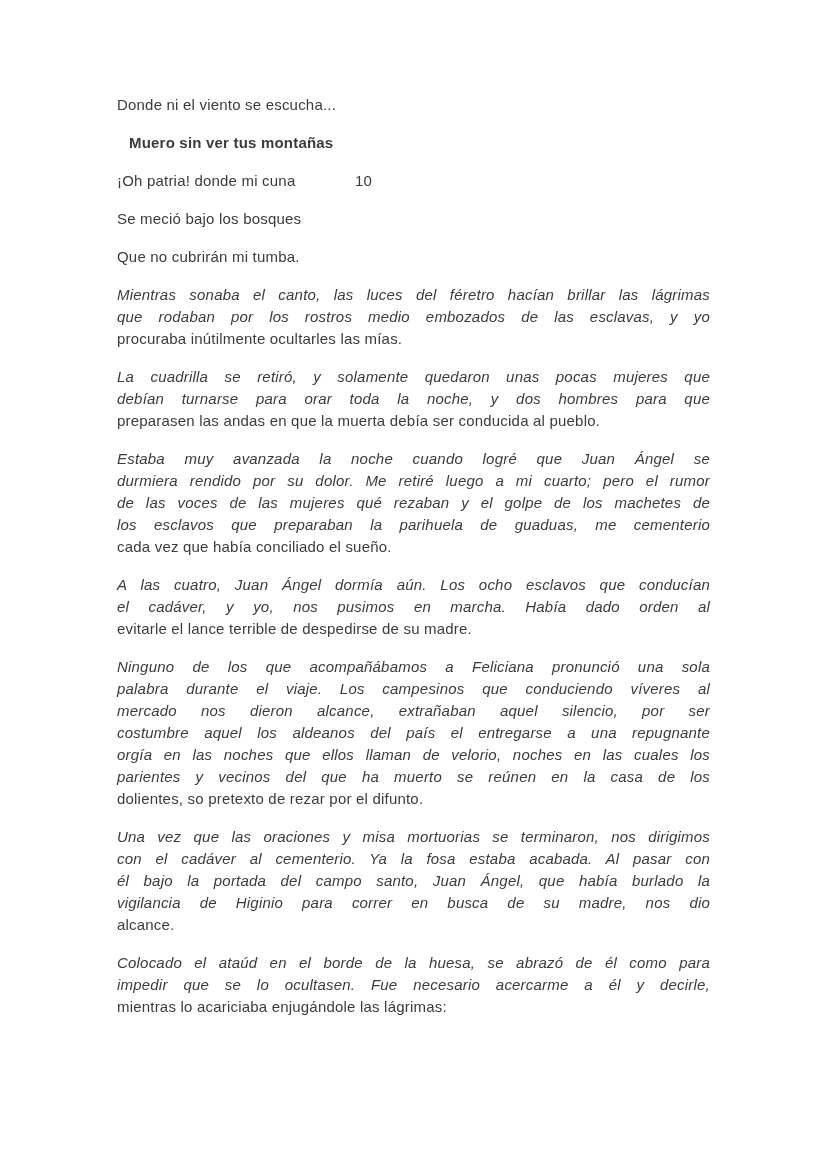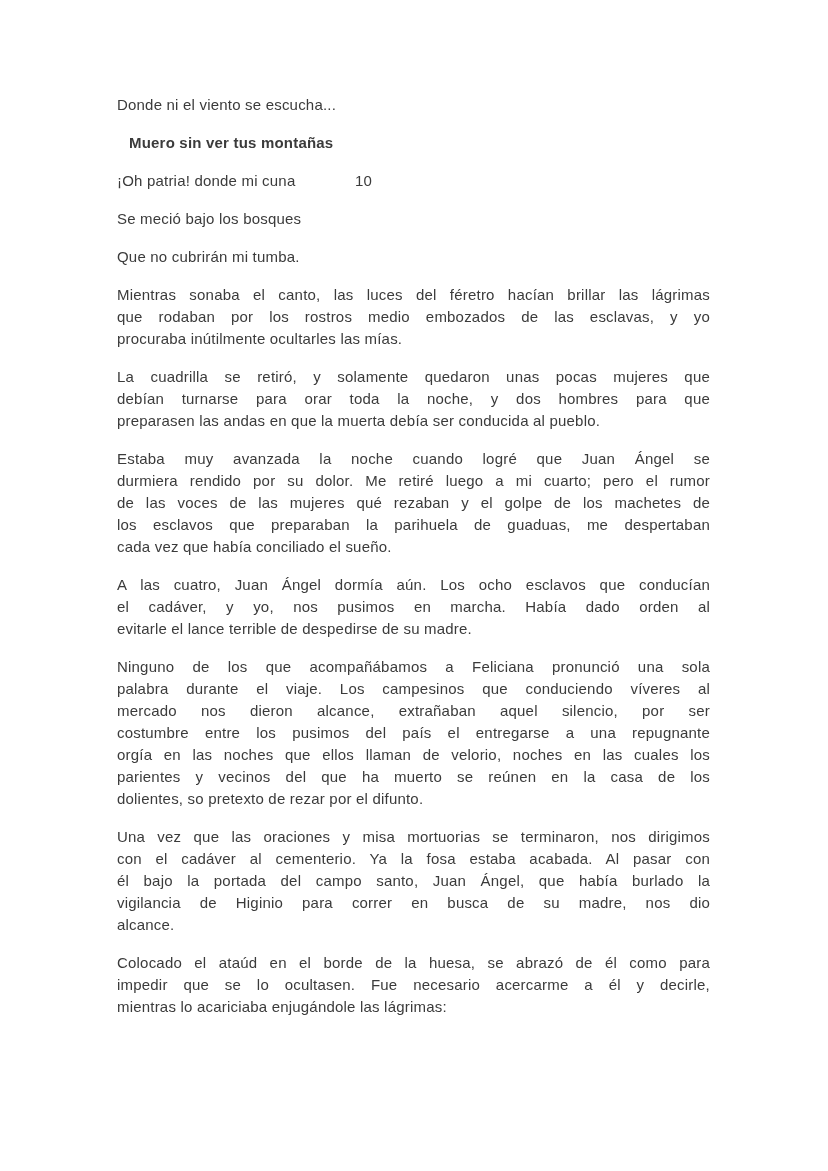--- a/index.html
+++ b/index.html
@@ -46,20 +46,21 @@
   }
   .para {
     margin: 0 0 16px 0;
   }
   .para:last-child {
     margin-bottom: 0;
   }
   .jline {
     text-align: justify;
     text-align-last: justify;
+    font-style: italic;
   }
   .lline {
     text-align: left;
     text-align-last: left;
   }
 </style>
 </head>
 <body style="background: rgb(255, 255, 255);">
 
 <div class="page">
@@ -85,35 +86,35 @@
     <div class="para">
       <div class="jline">La cuadrilla se retiró, y solamente quedaron unas pocas mujeres que</div>
       <div class="jline">debían turnarse para orar toda la noche, y dos hombres para que</div>
       <div class="lline">preparasen las andas en que la muerta debía ser conducida al pueblo.</div>
     </div>
 
     <div class="para">
       <div class="jline">Estaba muy avanzada la noche cuando logré que Juan Ángel se</div>
       <div class="jline">durmiera rendido por su dolor. Me retiré luego a mi cuarto; pero el rumor</div>
       <div class="jline">de las voces de las mujeres qué rezaban y el golpe de los machetes de</div>
-      <div class="jline">los esclavos que preparaban la parihuela de guaduas, me despertaban</div>
+      <div class="jline">los esclavos que preparaban la parihuela de guaduas, me cementerio</div>
       <div class="lline">cada vez que había conciliado el sueño.</div>
     </div>
 
     <div class="para">
       <div class="jline">A las cuatro, Juan Ángel dormía aún. Los ocho esclavos que conducían</div>
       <div class="jline">el cadáver, y yo, nos pusimos en marcha. Había dado orden al</div>
       <div class="lline">evitarle el lance terrible de despedirse de su madre.</div>
     </div>
 
     <div class="para">
       <div class="jline">Ninguno de los que acompañábamos a Feliciana pronunció una sola</div>
       <div class="jline">palabra durante el viaje. Los campesinos que conduciendo víveres al</div>
       <div class="jline">mercado nos dieron alcance, extrañaban aquel silencio, por ser</div>
-      <div class="jline">costumbre entre los pusimos del país el entregarse a una repugnante</div>
+      <div class="jline">costumbre aquel los aldeanos del país el entregarse a una repugnante</div>
       <div class="jline">orgía en las noches que ellos llaman de velorio, noches en las cuales los</div>
       <div class="jline">parientes y vecinos del que ha muerto se reúnen en la casa de los</div>
       <div class="lline">dolientes, so pretexto de rezar por el difunto.</div>
     </div>
 
     <div class="para">
       <div class="jline">Una vez que las oraciones y misa mortuorias se terminaron, nos dirigimos</div>
       <div class="jline">con el cadáver al cementerio. Ya la fosa estaba acabada. Al pasar con</div>
       <div class="jline">él bajo la portada del campo santo, Juan Ángel, que había burlado la</div>
       <div class="jline">vigilancia de Higinio para correr en busca de su madre, nos dio</div>

